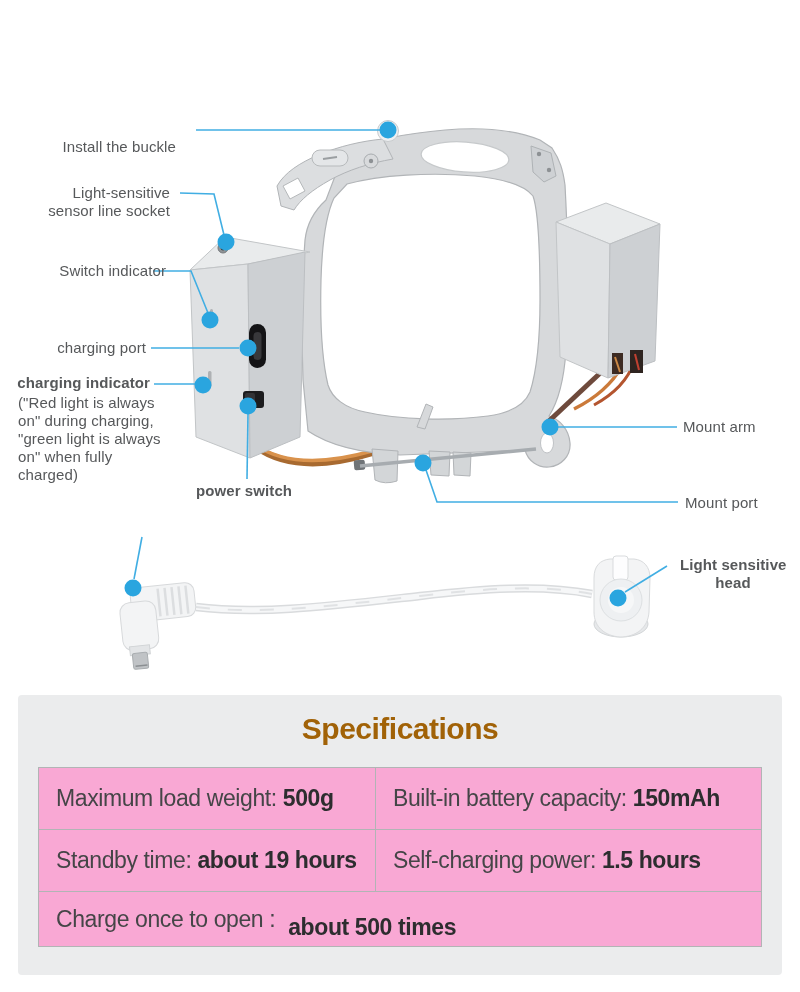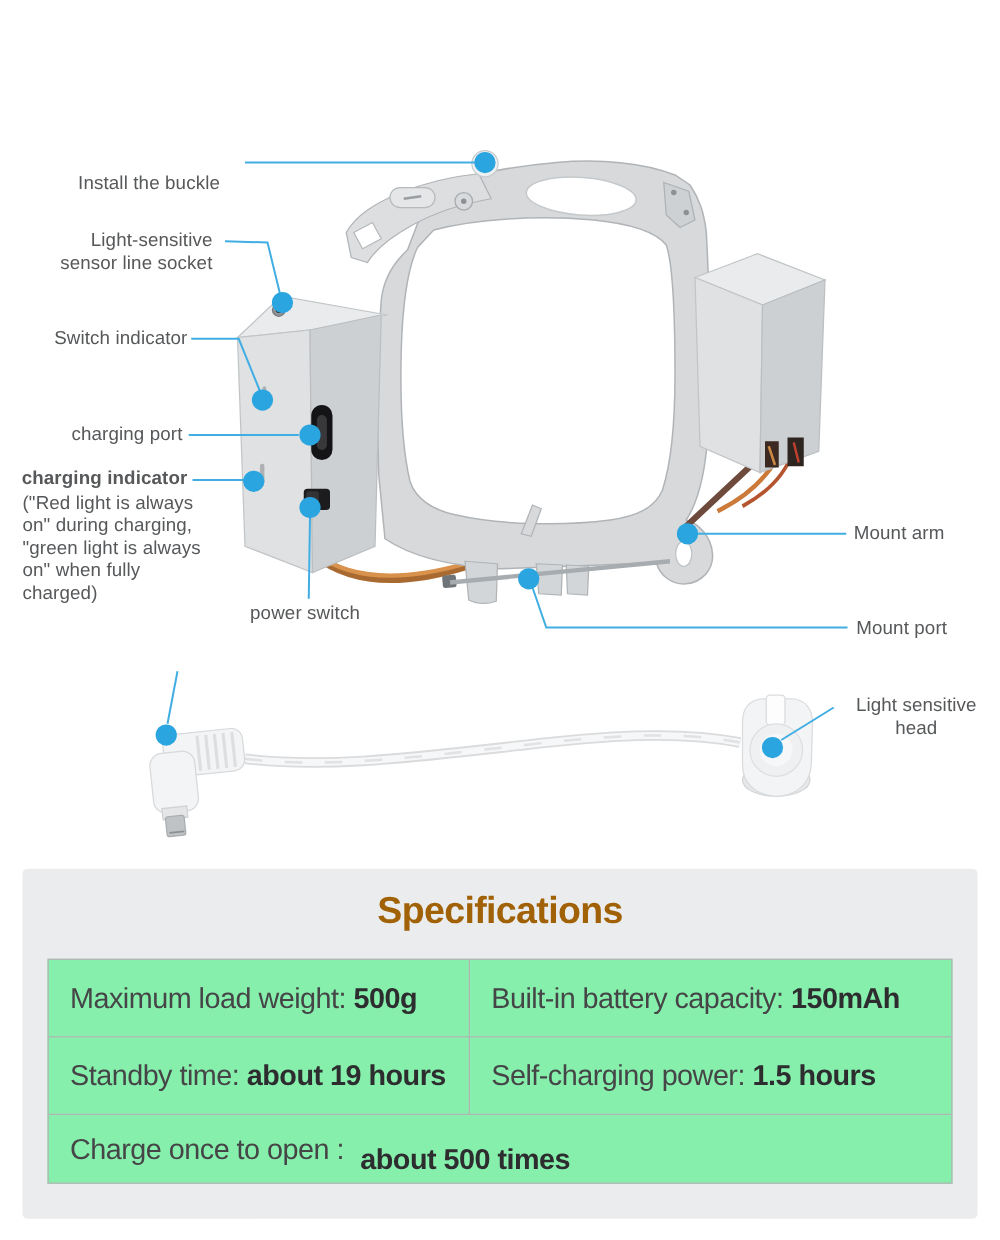--- a/index.html
+++ b/index.html
@@ -8,36 +8,36 @@
     font-family:"Liberation Sans","DejaVu Sans",sans-serif; overflow:hidden;
   }
   #stage { position:absolute; left:0; top:0; width:800px; height:992px; }
   #scene { position:absolute; left:0; top:0; }
 
   .callout-label {
     position:absolute; font-size:15px; line-height:18px; color:#56585a;
     letter-spacing:0.1px; white-space:nowrap;
   }
   .ra { text-align:right; }
-  .ca { text-align:center; }
+  .ca { text-align:center;font-weight:bold; }
   .note { white-space:normal; }
 
   .spec-panel {
     position:absolute; left:18px; top:695px; width:764px; height:280px;
     background:#ebeced; border-radius:4px;
   }
   .spec-title {
     padding-top:17px; text-align:center; font-size:30px; font-weight:bold;
     color:#a16207; letter-spacing:-0.5px;
   }
   .spec-table {
     position:absolute; left:20px; top:72px; width:724px;
     box-sizing:border-box; border:1px solid #b2b4b5;
     display:grid; grid-template-columns:337px 1fr; grid-template-rows:62px 62px 54px;
-    background:#86efac;
+    background:#f9a8d4;
   }
   .cell {
     box-sizing:border-box; display:flex; align-items:center;
     padding-left:17px; font-size:23px; letter-spacing:-0.4px; color:#454547;
     white-space:pre; overflow:hidden;
   }
   .cell b { color:#2d2d2f; }
   .c0 { border-right:1px solid #b2b4b5; }
   .rb { border-bottom:1px solid #b2b4b5; }
   .full { grid-column:1 / 3;text-align:center; }
@@ -169,21 +169,21 @@
 
   <div class="callout-label ra" style="left:16px; top:121px; width:160px;margin-top:17px;">
     <div>Install the buckle</div>
   </div>
 
   <div class="callout-label ra" style="left:10px; top:184px; width:160px;">
     <div>Light-sensitive</div>
     <div>sensor line socket</div>
   </div>
 
-  <div class="callout-label ra" style="left:0px; top:262px; width:150px;">
+  <div class="callout-label ra" style="left:0px; top:262px; width:150px;padding-left:16px;">
     <div>Switch indicator</div>
   </div>
 
   <div class="callout-label ra" style="left:0px; top:339px; width:146px;">
     <div>charging port</div>
   </div>
 
   <div class="callout-label ra" style="left:0px; top:374px; width:150px;font-weight:bold;">
     <div>charging indicator</div>
   </div>

